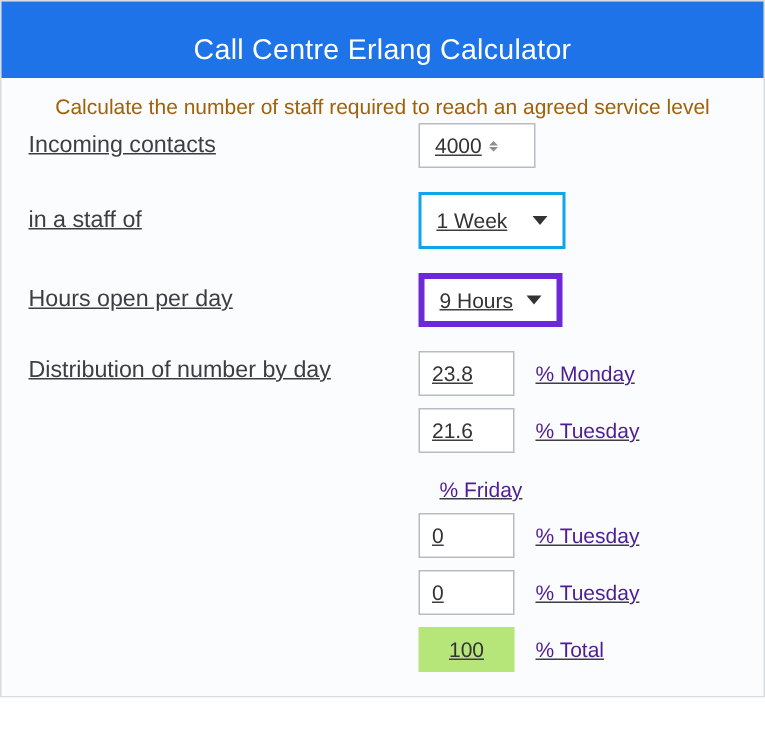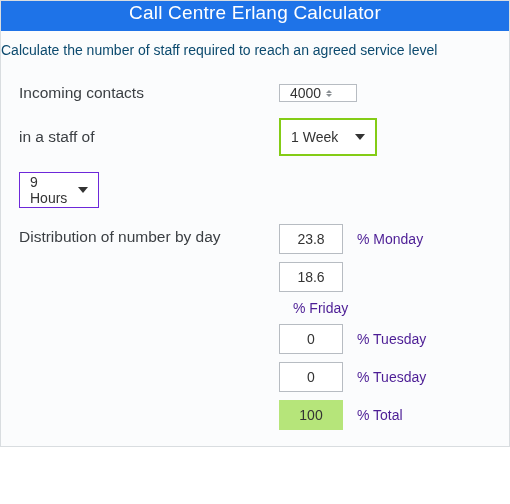--- a/index.html
+++ b/index.html
@@ -13,55 +13,57 @@
     border: 1px solid #d9dde0;
     background: #fbfcfd;
     width: 510px;
   }
   .header {
     background: #1e73e8;
     color: #fff;
     text-align: center;
     font-size: 19px;
     font-weight: 400;
-    padding: 1px 0 7px;
+    padding: 22px 0 7px;
     letter-spacing: 0.2px;
   }
   .subtitle {
-    color: #0c4a6e;
-    font-size: 14px;
-    margin: 11px 0 26px;
+    color: #a16207;
+    font-size: 14px;
+    text-align: center;
+    margin: 11px 0 3px;
   }
   .form {
     padding: 0 18px 16px;
     font-size: 15px;
     color: #3b3f43;
   }
   .row {
     display: flex;
     align-items: center;
     margin-bottom: 16px;
+    text-decoration: underline;
   }
   .label-col {
     width: 260px;
     color: #3b3f43;
     font-size: 15.5px;
   }
   input[type="text"] {
     width: 72px;
     height: 30px;
     padding: 3px 8px;
     font-size: 14px;
     border: 1px solid #b7bcc2;
     background: #fff;
     color: #333;
   }
   .num-input {
     width: 78px;
-    height: 18px;
+    height: 30px;
     border: 1px solid #b7bcc2;
     background: #fff;
     display: flex;
     align-items: center;
     justify-content: space-between;
     padding: 0 20px 0 10px;
     font-size: 14px;
     color: #333;
   }
   .spinner-icon {
@@ -70,51 +72,50 @@
   }
   .spinner-icon span {
     display:block; width:0; height:0;
     border-left:3px solid transparent;
     border-right:3px solid transparent;
   }
   .spinner-icon .up { border-bottom:3px solid #8a8f94; }
   .spinner-icon .dn { border-top:3px solid #8a8f94; }
   .select {
     height: 36px;
-    border: 1px solid #6d28d9;
+    border: 4px solid #6d28d9;
     background: #fff;
     display: flex;
     align-items: center;
     justify-content: space-between;
     padding: 0 10px;
     font-size: 14px;
     color: #333;
-    width: 80px;
+    width: 96px;
   }
   .select.wide { width: 98px; }
   .select.active {
-    border: 2px solid #84cc16;
+    border: 2px solid #0ea5e9;
     height: 38px;
   }
   .chev {
     width: 0; height: 0;
     border-left: 5px solid transparent;
     border-right: 5px solid transparent;
     border-top: 6px solid #333;
   }
   .dist-block .label-col { align-self: flex-start; padding-top: 4px; }
   .dist-rows { }
   .dist-row {
     display: flex;
     align-items: center;
     margin-bottom: 8px;
   }
   .dist-row input {
     width: 64px;
-    text-align: center;
   }
   .dist-suffix {
     color: #4c1d95;
     font-size: 14px;
     margin-left: 14px;
   }
   .total-box {
     width: 64px;
     height: 30px;
     background: #b6e57a;
@@ -149,35 +150,39 @@
 
     <div class="row">
       <div class="label-col">in a staff of</div>
       <div class="select wide active">
         <span>1 Week</span>
         <span class="chev"></span>
       </div>
     </div>
 
     <div class="row">
+      <div class="label-col">Hours open per day</div>
       <div class="select">
         <span>9 Hours</span>
         <span class="chev"></span>
       </div>
     </div>
 
     <div class="row dist-block" style="align-items:flex-start; margin-bottom:0;">
       <div class="label-col">Distribution of number by day</div>
       <div class="dist-rows">
         <div class="dist-row">
           <input type="text" value="23.8" style="">
           <span class="dist-suffix">% Monday</span>
         </div>
         <div class="dist-row">
-          <input type="text" value="18.6" style="">
+          <input type="text" value="21.6" style="">
+          <span class="dist-suffix">% Tuesday</span>
+        </div>
+        <div class="dist-row">
         </div>
         <div class="dist-row">
           <span class="dist-suffix">% Friday</span>
         </div>
         <div class="dist-row">
           <input type="text" value="0" style="">
           <span class="dist-suffix">% Tuesday</span>
         </div>
         <div class="dist-row">
           <input type="text" value="0" style="">

